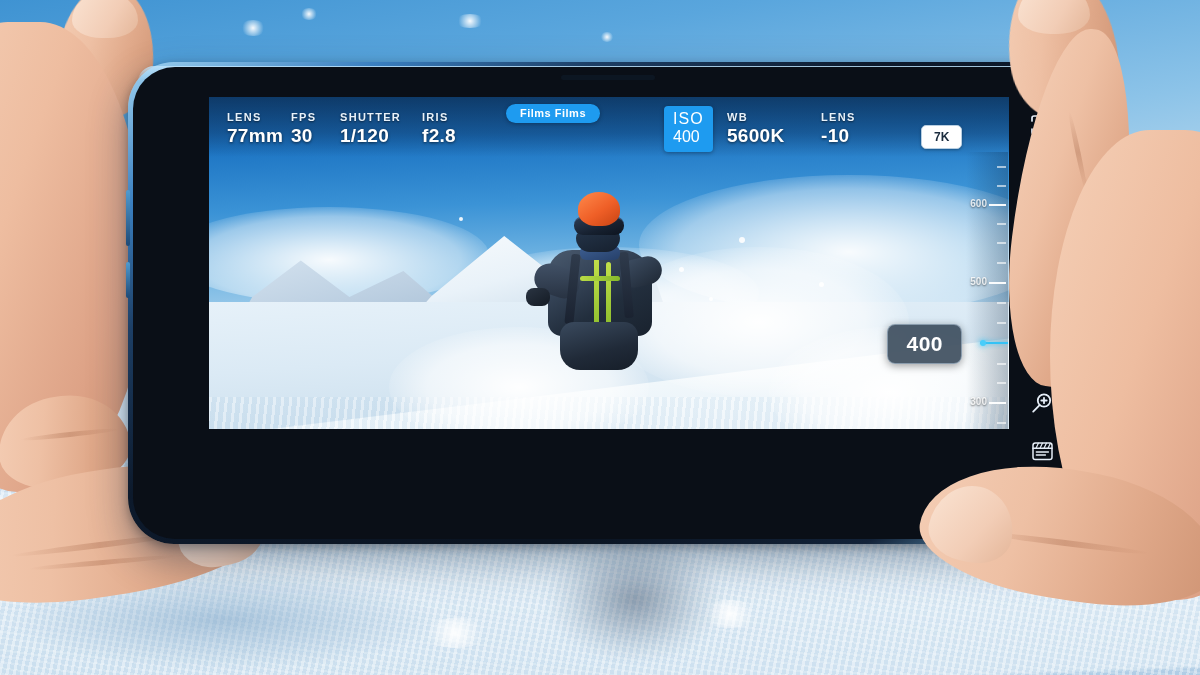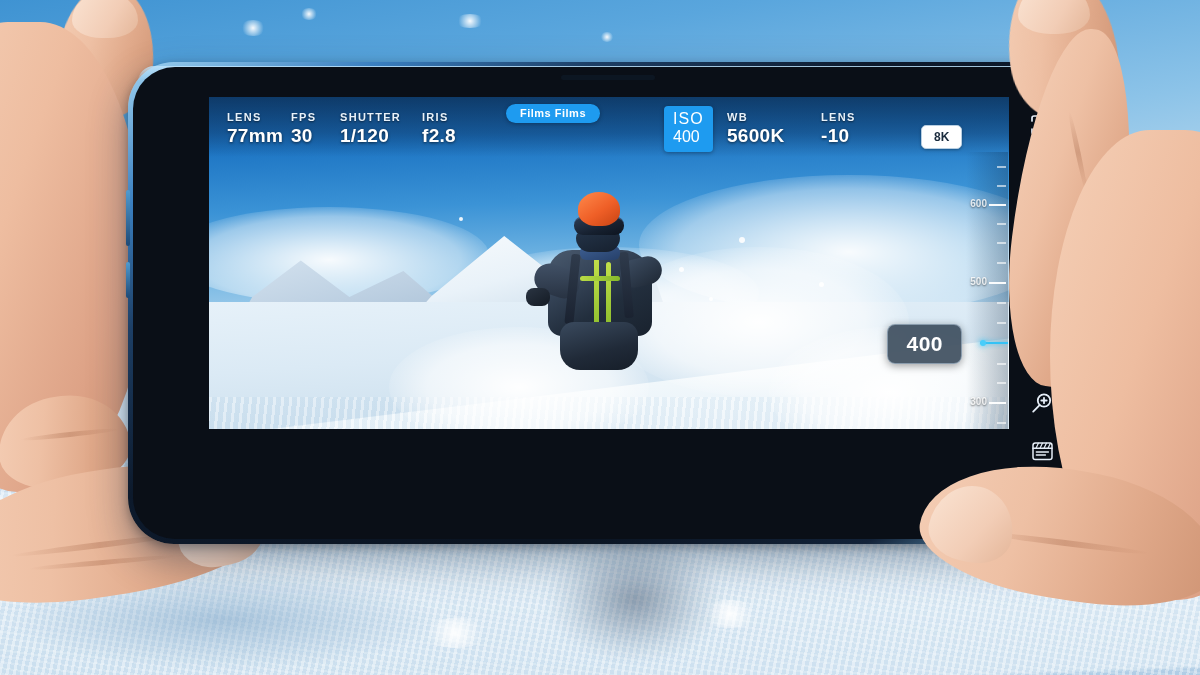--- a/index.html
+++ b/index.html
@@ -442,21 +442,21 @@
           <div class="val">400</div>
         </div>
         <div class="mbar" style="left:518px;">
           <div class="lbl">WB</div>
           <div class="val">5600K</div>
         </div>
         <div class="mbar" style="left:612px;">
           <div class="lbl">LENS</div>
           <div class="val">-10</div>
         </div>
-        <div class="res-badge">8K</div>
+        <div class="res-badge">7K</div>
 
         <div id="iso-slider">
           <div class="iso-track"></div>
           <div class="tick major" style="top:52px;"></div>
           <div class="tick-lbl" style="top:46px;">600</div>
           <div class="tick major" style="top:130px;"></div>
           <div class="tick-lbl" style="top:124px;">500</div>
           <div class="tick major" style="top:250px;"></div>
           <div class="tick-lbl" style="top:244px;">300</div>
           <div class="tick major" style="top:312px;"></div>

